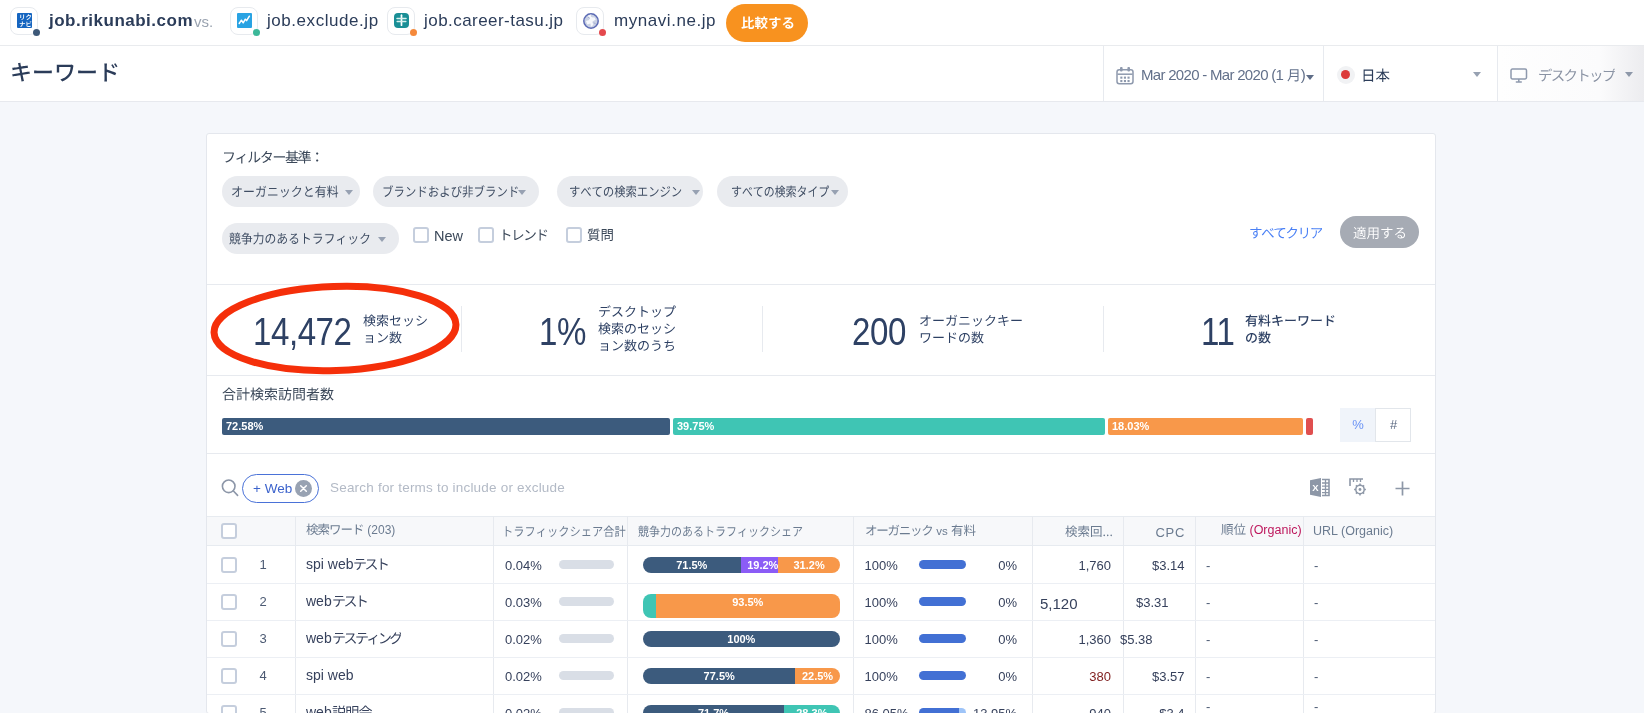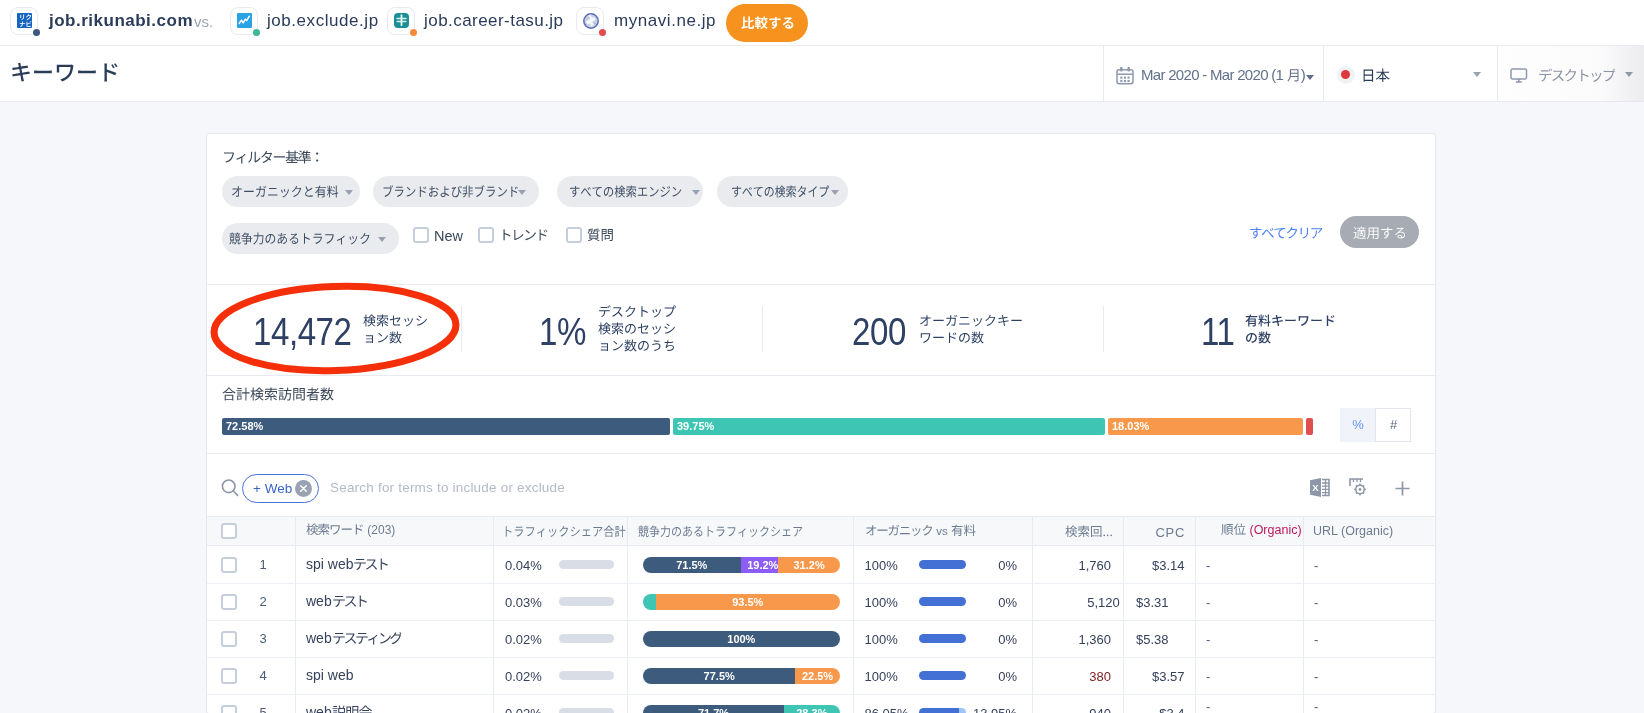--- a/index.html
+++ b/index.html
@@ -380,47 +380,47 @@
 <div class="abs" style="left:1206px;top:558px;font-size:13px;color:#4c5a73;z-index:4">-</div>
 <div class="abs" style="left:1314px;top:558px;font-size:13px;color:#4c5a73;z-index:4">-</div>
 
 <div class="cb" style="left:221px;top:593.5px;z-index:4"></div>
 <div class="abs" style="left:250px;top:594px;width:26px;text-align:center;font-size:13px;color:#4c5a73;z-index:4">2</div>
 <div class="abs" style="left:306px;top:593px;font-size:14px;color:#36415c;z-index:4;white-space:nowrap">web<svg width="35" height="16" viewBox="0 0 35 16" style="display:inline-block;vertical-align:-4px">
       <path fill="#36415c" d="M3 1.9V3.1C3.4 3.1 3.8 3.1 4.3 3.1C5.1 3.1 9.2 3.1 9.9 3.1C10.3 3.1 10.8 3.1 11.2 3.1V1.9C10.8 2 10.3 2 9.9 2C9.2 2 5.1 2 4.3 2C3.8 2 3.4 2 3 1.9ZM1.3 5.5V6.6C1.7 6.6 2.1 6.6 2.5 6.6H6.7C6.7 7.9 6.6 9.1 5.9 10.1C5.4 10.9 4.4 11.8 3.3 12.2L4.3 13C5.5 12.4 6.6 11.3 7.1 10.4C7.6 9.4 7.9 8.1 7.9 6.6H11.7C12.1 6.6 12.5 6.6 12.8 6.6V5.5C12.5 5.5 12 5.5 11.7 5.5C11 5.5 3.4 5.5 2.5 5.5C2.1 5.5 1.7 5.5 1.3 5.5ZM22.7 2.9 22 2.4C21.7 2.5 21.4 2.5 20.9 2.5C20.4 2.5 16.1 2.5 15.5 2.5C15.1 2.5 14.3 2.4 14.1 2.4V3.7C14.3 3.7 15 3.6 15.5 3.6C16 3.6 20.5 3.6 21 3.6C20.6 4.8 19.6 6.4 18.6 7.5C17.2 9.1 15.1 10.8 12.9 11.7L13.8 12.6C15.8 11.7 17.7 10.1 19.2 8.5C20.7 9.8 22.1 11.4 23.1 12.7L24.1 11.8C23.2 10.7 21.4 8.9 20 7.7C21 6.4 21.9 4.8 22.3 3.6C22.4 3.4 22.6 3 22.7 2.9ZM27.7 11.1C27.7 11.6 27.7 12.3 27.6 12.7H28.9C28.9 12.3 28.9 11.5 28.9 11.1L28.8 6.4C30.4 6.9 32.8 7.9 34.3 8.7L34.8 7.5C33.3 6.8 30.7 5.8 28.8 5.2V2.9C28.8 2.5 28.9 1.9 28.9 1.5H27.6C27.7 1.9 27.7 2.5 27.7 2.9C27.7 4.1 27.7 10.3 27.7 11.1Z"></path>
     </svg></div>
 <div class="abs" style="left:505px;top:595px;font-size:13px;color:#36415c;z-index:4">0.03%</div>
 <div class="abs" style="left:558.5px;top:597.0px;width:55px;height:9px;border-radius:4.5px;background:#d9dee6;z-index:4"></div>
-<div class="abs" style="left:643px;top:593.5px;height:16px;border-radius:8px;overflow:hidden;display:flex;z-index:4">
+<div class="abs" style="left:643px;top:593.5px;height:24px;border-radius:8px;overflow:hidden;display:flex;z-index:4">
     <div style="width:12.8px;background:#3fc5b4;text-align:center;color:#fff;font-weight:bold;font-size:11px;line-height:16px;white-space:nowrap;overflow:hidden"></div>
     <div style="width:183.9px;background:#f8984a;text-align:center;color:#fff;font-weight:bold;font-size:11px;line-height:16px;white-space:nowrap;overflow:hidden">93.5%</div>
   </div>
 <div class="abs" style="left:864.5px;top:595px;font-size:13px;color:#36415c;z-index:4">100%</div>
 <div class="abs" style="left:918.5px;top:597.0px;width:47px;height:9px;border-radius:4.5px;background:#4270d4;z-index:4"></div>
 <div class="abs" style="left:941px;top:595px;width:76px;text-align:right;font-size:13px;color:#36415c;z-index:4">0%</div>
-<div class="abs" style="left:1068px;top:595px;width:71px;text-align:center;font-size:13px;color:#36415c;z-index:4">5,120</div>
+<div class="abs" style="left:1040px;top:595px;width:71px;text-align:left;font-size:15px;color:#36415c;z-index:4">5,120</div>
 <div class="abs" style="left:1120px;top:595px;width:64.5px;text-align:center;font-size:13px;color:#36415c;z-index:4">$3.31</div>
 <div class="abs" style="left:1206px;top:595px;font-size:13px;color:#4c5a73;z-index:4">-</div>
 <div class="abs" style="left:1314px;top:595px;font-size:13px;color:#4c5a73;z-index:4">-</div>
 
 <div class="cb" style="left:221px;top:630.5px;z-index:4"></div>
 <div class="abs" style="left:250px;top:631px;width:26px;text-align:center;font-size:13px;color:#4c5a73;z-index:4">3</div>
 <div class="abs" style="left:306px;top:630px;font-size:14px;color:#36415c;z-index:4;white-space:nowrap">web<svg width="69" height="16" viewBox="0 0 69 16" style="display:inline-block;vertical-align:-4px">
       <path fill="#36415c" d="M3 1.9V3.1C3.4 3.1 3.8 3.1 4.3 3.1C5.1 3.1 9.2 3.1 9.9 3.1C10.3 3.1 10.8 3.1 11.2 3.1V1.9C10.8 2 10.3 2 9.9 2C9.2 2 5.1 2 4.3 2C3.8 2 3.4 2 3 1.9ZM1.3 5.5V6.6C1.7 6.6 2.1 6.6 2.5 6.6H6.7C6.7 7.9 6.6 9.1 5.9 10.1C5.4 10.9 4.4 11.8 3.3 12.2L4.3 13C5.5 12.4 6.6 11.3 7.1 10.4C7.6 9.4 7.9 8.1 7.9 6.6H11.7C12.1 6.6 12.5 6.6 12.8 6.6V5.5C12.5 5.5 12 5.5 11.7 5.5C11 5.5 3.4 5.5 2.5 5.5C2.1 5.5 1.7 5.5 1.3 5.5ZM22.7 2.9 22 2.4C21.7 2.5 21.4 2.5 20.9 2.5C20.4 2.5 16.1 2.5 15.5 2.5C15.1 2.5 14.3 2.4 14.1 2.4V3.7C14.3 3.7 15 3.6 15.5 3.6C16 3.6 20.5 3.6 21 3.6C20.6 4.8 19.6 6.4 18.6 7.5C17.2 9.1 15.1 10.8 12.9 11.7L13.8 12.6C15.8 11.7 17.7 10.1 19.2 8.5C20.7 9.8 22.1 11.4 23.1 12.7L24.1 11.8C23.2 10.7 21.4 8.9 20 7.7C21 6.4 21.9 4.8 22.3 3.6C22.4 3.4 22.6 3 22.7 2.9ZM26 1.9V3.1C26.3 3.1 26.8 3.1 27.2 3.1C28 3.1 32.1 3.1 32.9 3.1C33.3 3.1 33.8 3.1 34.2 3.1V1.9C33.8 2 33.3 2 32.9 2C32.1 2 28 2 27.2 2C26.8 2 26.4 2 26 1.9ZM24.3 5.5V6.6C24.7 6.6 25.1 6.6 25.5 6.6H29.7C29.7 7.9 29.5 9.1 28.9 10.1C28.4 10.9 27.3 11.8 26.2 12.2L27.3 13C28.5 12.4 29.5 11.3 30 10.4C30.6 9.4 30.8 8.1 30.9 6.6H34.7C35 6.6 35.5 6.6 35.8 6.6V5.5C35.4 5.5 35 5.5 34.7 5.5C33.9 5.5 26.3 5.5 25.5 5.5C25.1 5.5 24.7 5.5 24.3 5.5ZM36.1 8.7 36.7 9.7C38.3 9.2 39.9 8.5 41.1 7.9V12.2C41.1 12.6 41 13.2 41 13.4H42.3C42.2 13.2 42.2 12.6 42.2 12.2V7.2C43.5 6.4 44.7 5.3 45.4 4.6L44.5 3.7C43.8 4.6 42.5 5.8 41.2 6.6C40.1 7.3 38 8.3 36.1 8.7ZM49.1 2 48.3 2.9C49.3 3.6 51.1 5.1 51.8 5.8L52.7 4.9C51.9 4.2 50.1 2.7 49.1 2ZM47.9 11.4 48.6 12.6C51 12.1 52.7 11.3 54.1 10.4C56.3 9.1 57.9 7.2 58.8 5.4L58.2 4.2C57.4 5.9 55.7 8 53.5 9.4C52.2 10.2 50.3 11.1 47.9 11.4ZM68.1 1.1 67.4 1.4C67.7 1.9 68.2 2.8 68.5 3.4L69.3 3C69 2.4 68.5 1.6 68.1 1.1ZM69.7 0.5 68.9 0.9C69.3 1.4 69.8 2.2 70.1 2.8L70.8 2.4C70.6 1.9 70 1.1 69.7 0.5ZM64.3 1.8 63.1 1.3C63 1.7 62.8 2.2 62.6 2.5C62 3.7 60.6 5.7 58.2 7.2L59.2 7.9C60.7 6.9 61.9 5.7 62.7 4.5H67.5C67.2 5.7 66.3 7.6 65.2 8.8C64 10.3 62.2 11.6 59.6 12.3L60.7 13.3C63.3 12.3 65 11 66.2 9.5C67.5 7.9 68.3 6 68.7 4.6C68.8 4.4 68.9 4.1 69 3.9L68.1 3.3C67.9 3.4 67.6 3.5 67.2 3.5H63.4L63.7 2.9C63.9 2.6 64.1 2.1 64.3 1.8Z"></path>
     </svg></div>
 <div class="abs" style="left:505px;top:632px;font-size:13px;color:#36415c;z-index:4">0.02%</div>
 <div class="abs" style="left:558.5px;top:634.0px;width:55px;height:9px;border-radius:4.5px;background:#d9dee6;z-index:4"></div>
 <div class="abs" style="left:643px;top:630.5px;height:16px;border-radius:8px;overflow:hidden;display:flex;z-index:4">
     <div style="width:196.7px;background:#3c5b7d;text-align:center;color:#fff;font-weight:bold;font-size:11px;line-height:16px;white-space:nowrap;overflow:hidden">100%</div>
   </div>
 <div class="abs" style="left:864.5px;top:632px;font-size:13px;color:#36415c;z-index:4">100%</div>
 <div class="abs" style="left:918.5px;top:634.0px;width:47px;height:9px;border-radius:4.5px;background:#4270d4;z-index:4"></div>
 <div class="abs" style="left:941px;top:632px;width:76px;text-align:right;font-size:13px;color:#36415c;z-index:4">0%</div>
 <div class="abs" style="left:1040px;top:632px;width:71px;text-align:right;font-size:13px;color:#36415c;z-index:4">1,360</div>
-<div class="abs" style="left:1120px;top:632px;width:64.5px;text-align:center;font-size:13px;color:#36415c;z-index:4">$5.38</div>
+<div class="abs" style="left:1120px;top:632px;width:64.5px;text-align:left;font-size:13px;color:#36415c;z-index:4">$5.38</div>
 <div class="abs" style="left:1206px;top:632px;font-size:13px;color:#4c5a73;z-index:4">-</div>
 <div class="abs" style="left:1314px;top:632px;font-size:13px;color:#4c5a73;z-index:4">-</div>
 
 <div class="cb" style="left:221px;top:667.5px;z-index:4"></div>
 <div class="abs" style="left:250px;top:668px;width:26px;text-align:center;font-size:13px;color:#4c5a73;z-index:4">4</div>
 <div class="abs" style="left:306px;top:667px;font-size:14px;color:#36415c;z-index:4;white-space:nowrap">spi web</div>
 <div class="abs" style="left:505px;top:669px;font-size:13px;color:#36415c;z-index:4">0.02%</div>
 <div class="abs" style="left:558.5px;top:671.0px;width:55px;height:9px;border-radius:4.5px;background:#d9dee6;z-index:4"></div>
 <div class="abs" style="left:643px;top:667.5px;height:16px;border-radius:8px;overflow:hidden;display:flex;z-index:4">
     <div style="width:152.4px;background:#3c5b7d;text-align:center;color:#fff;font-weight:bold;font-size:11px;line-height:16px;white-space:nowrap;overflow:hidden">77.5%</div>

